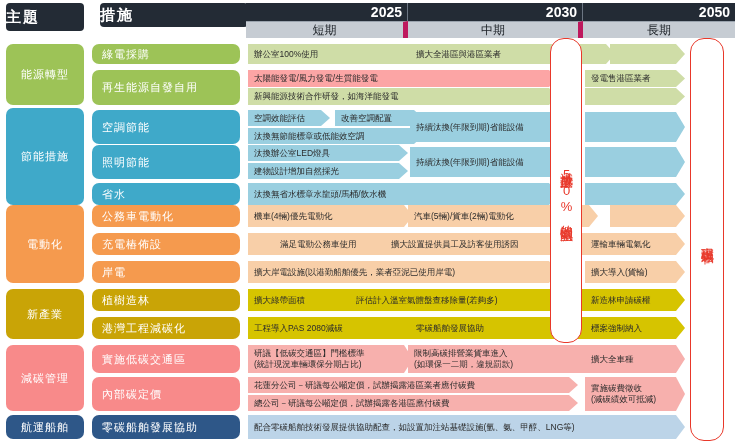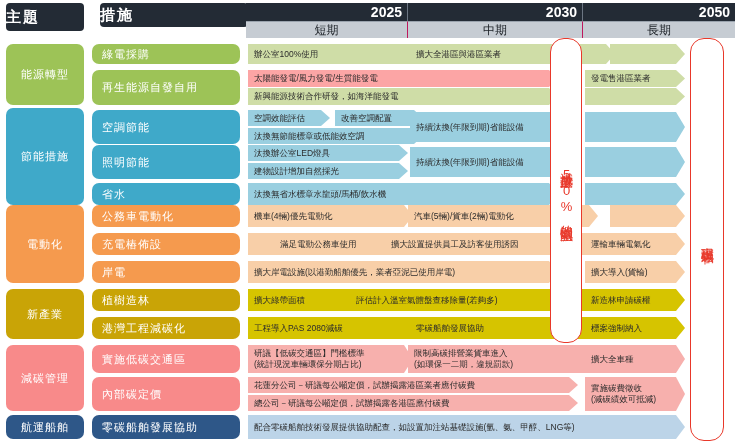--- a/index.html
+++ b/index.html
@@ -34,21 +34,21 @@
     border-right: 1px solid #6c7683;
   }
   .hdr-period {
     position: absolute;
     background: #c6ccd3;
     color: #1b2026;
     font-size: 12px;
     display: flex;
     align-items: center;
     justify-content: center;
-    border-right: 1px solid #be185d;
+    border-right: 5px solid #be185d;
     border-top: 1px solid #9aa3ad;
   }
   .hdr-title { font-size: 15px; letter-spacing: 2px; }
 
   
   .theme-box, .measure-box {
     position: absolute;
     border-radius: 7px;
     color: #ffffff;
     display: flex;

